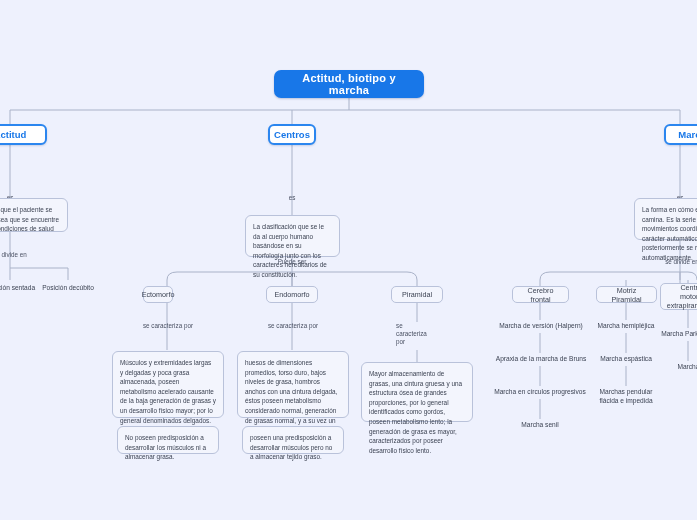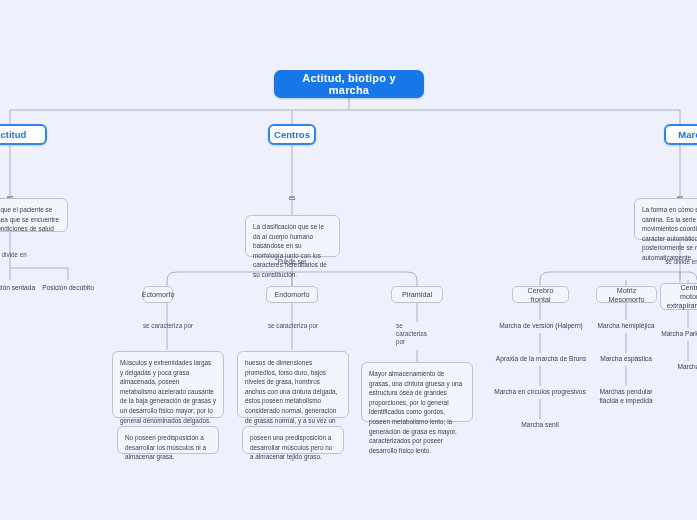--- a/index.html
+++ b/index.html
@@ -237,21 +237,21 @@
     <span>Apraxia de la marcha de Bruns</span>
   </div>
   <div class="node leaf" style="left:487px; top:386px; width:106px; height:13px;">
     <span>Marcha en círculos progresivos</span>
   </div>
   <div class="node leaf" style="left:500px; top:419px; width:80px; height:13px;">
     <span>Marcha senil</span>
   </div>
 
   <div class="node sub" style="left:596px; top:286px; width:61px; height:17px;">
-    <span>Motriz Mesomorfo</span>
+    <span>Motriz Piramidal</span>
   </div>
   <div class="node leaf" style="left:583px; top:320px; width:86px; height:13px;">
     <span>Marcha hemipléjica</span>
   </div>
   <div class="node leaf" style="left:583px; top:353px; width:86px; height:13px;">
     <span>Marcha espástica</span>
   </div>
   <div class="node leaf" style="left:583px; top:386px; width:86px; height:22px;">
     <span>Marchas pendular
 flácida e impedida</span>

